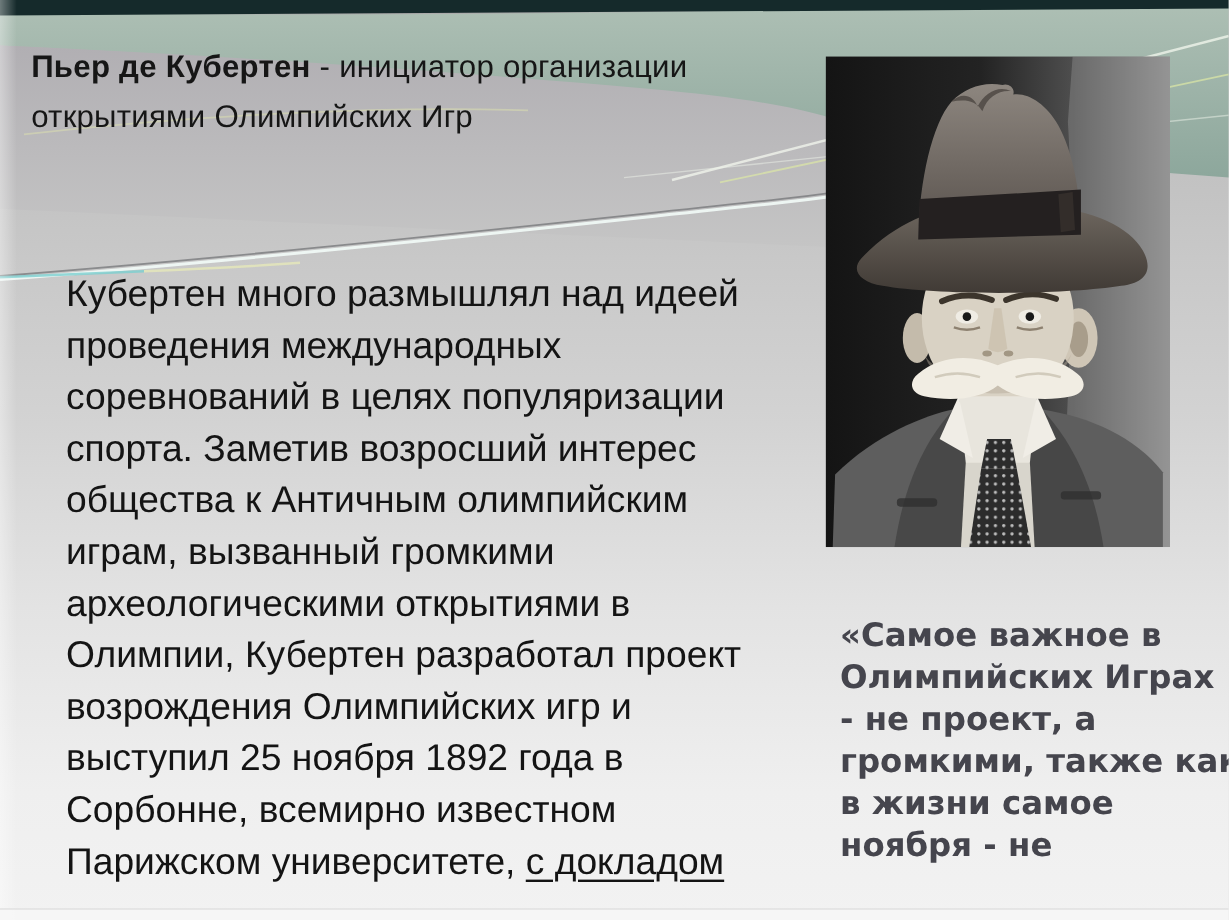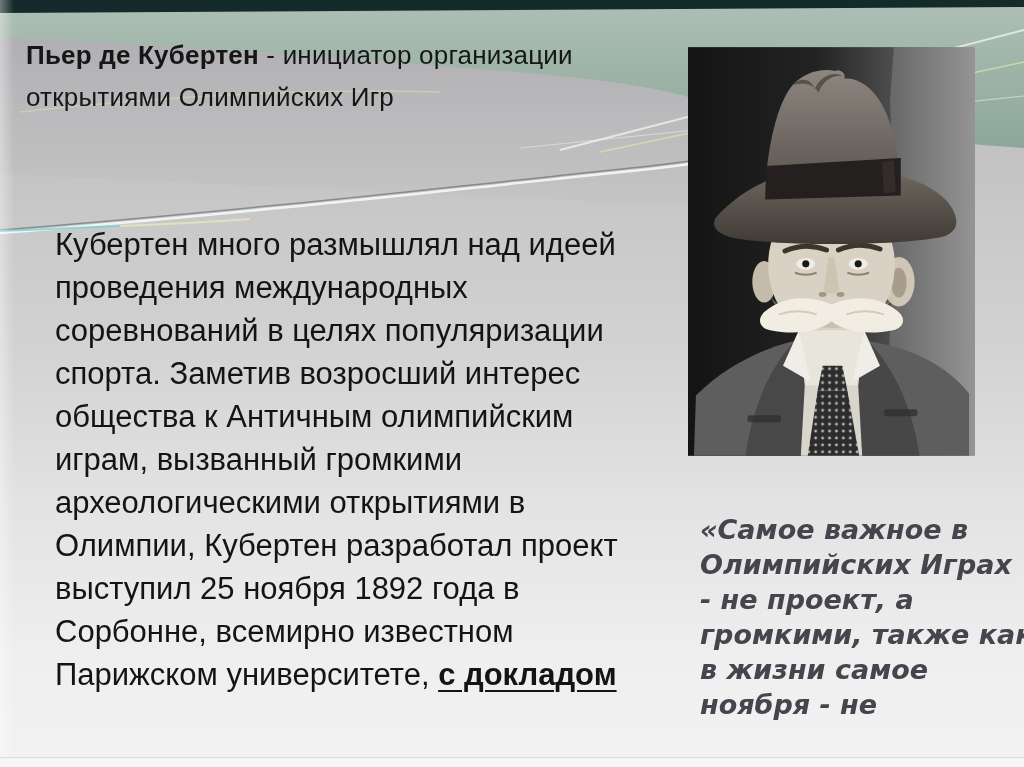--- a/index.html
+++ b/index.html
@@ -28,30 +28,29 @@
   .title .line{white-space:nowrap;}
   .bodytext{
     position:absolute;left:55px;top:199px;z-index:3;
     font-size:31px;line-height:43px;color:#141414;margin-top:24px;
   }
   .body-line{white-space:nowrap;}
   .underlined{
     text-decoration:underline;
     text-decoration-thickness:2px;
     text-underline-offset:5px;
-    font-weight:bold;
   }
   .photo{
     position:absolute;left:688px;top:45px;width:287px;height:413px;z-index:3;
     margin:0;line-height:0;
   }
   .quote{
     position:absolute;left:700px;top:512px;width:315px;z-index:3;
     font-family:"DejaVu Sans",sans-serif;
-    font-style:italic;font-weight:600;
+    font-weight:600;
     font-size:27px;line-height:35px;color:#45454d;
   }
   .quote-line{white-space:nowrap;}
 </style>
 </head>
 <body>
 
 <div class="slide">
 
   <svg class="deco" width="1024" height="260" viewBox="0 0 1024 260">
@@ -88,20 +87,21 @@
 
   <div class="bodytext">
       <div class="body-line"><span>Кубертен много размышлял над идеей</span></div>
       <div class="body-line"><span>проведения международных</span></div>
       <div class="body-line"><span>соревнований в целях популяризации</span></div>
       <div class="body-line"><span>спорта. Заметив возросший интерес</span></div>
       <div class="body-line"><span>общества к Античным олимпийским</span></div>
       <div class="body-line"><span>играм, вызванный громкими</span></div>
       <div class="body-line"><span>археологическими открытиями в</span></div>
       <div class="body-line"><span>Олимпии, Кубертен разработал проект</span></div>
+      <div class="body-line"><span>возрождения Олимпийских игр и</span></div>
       <div class="body-line"><span>выступил 25 ноября 1892 года в</span></div>
       <div class="body-line"><span>Сорбонне, всемирно известном</span></div>
       <div class="body-line"><span>Парижском университете, </span><span class="underlined">с докладом</span></div>
     </div>
 
   <figure class="photo">
     <svg width="287" height="413" viewBox="0 0 290 413">
       <defs>
         <linearGradient id="pBg" x1="0" y1="0" x2="1" y2="0">
           <stop offset="0" stop-color="#141414"></stop>

